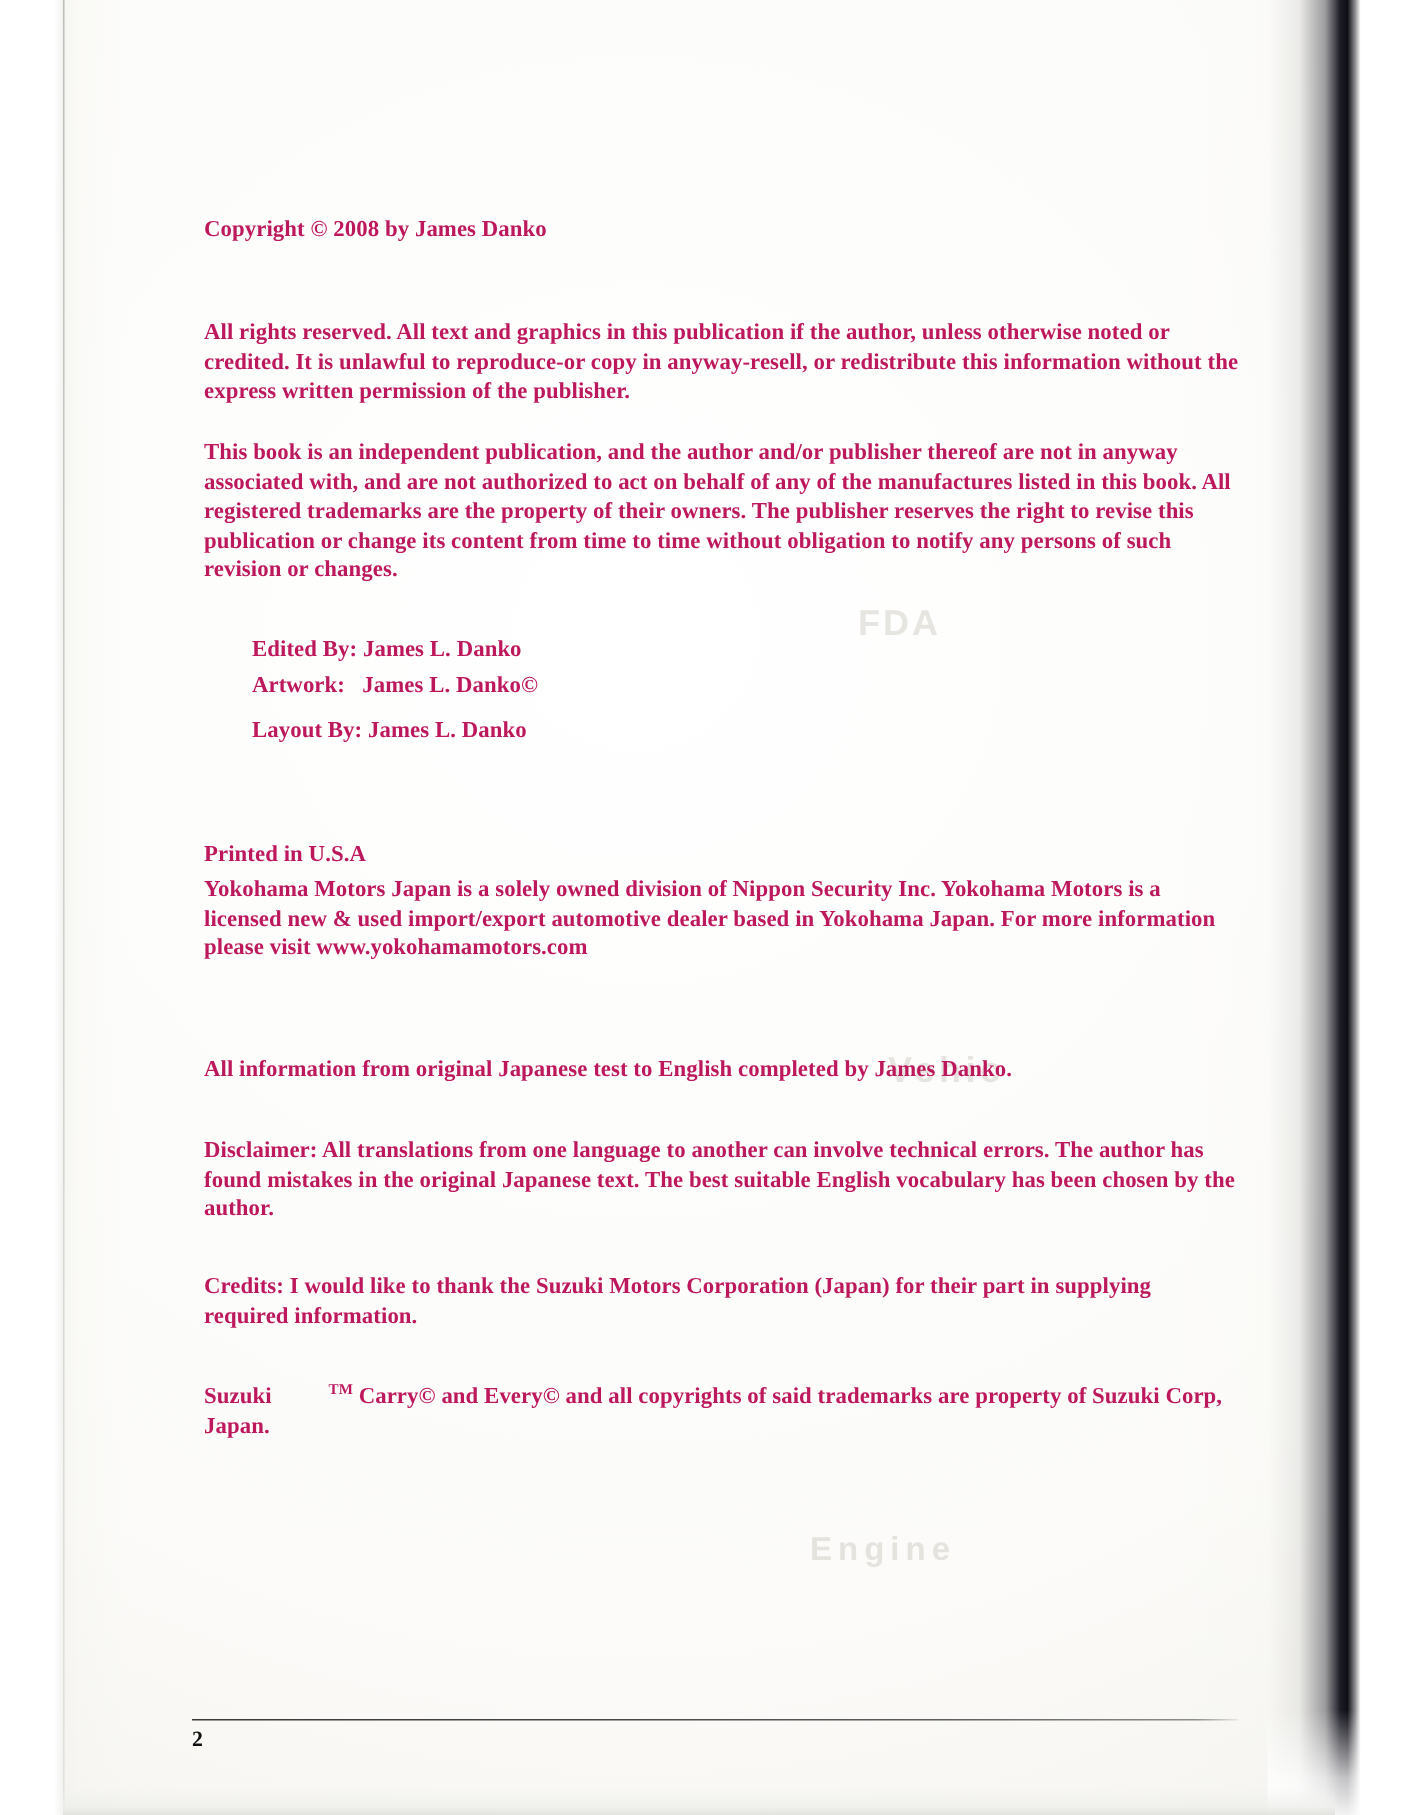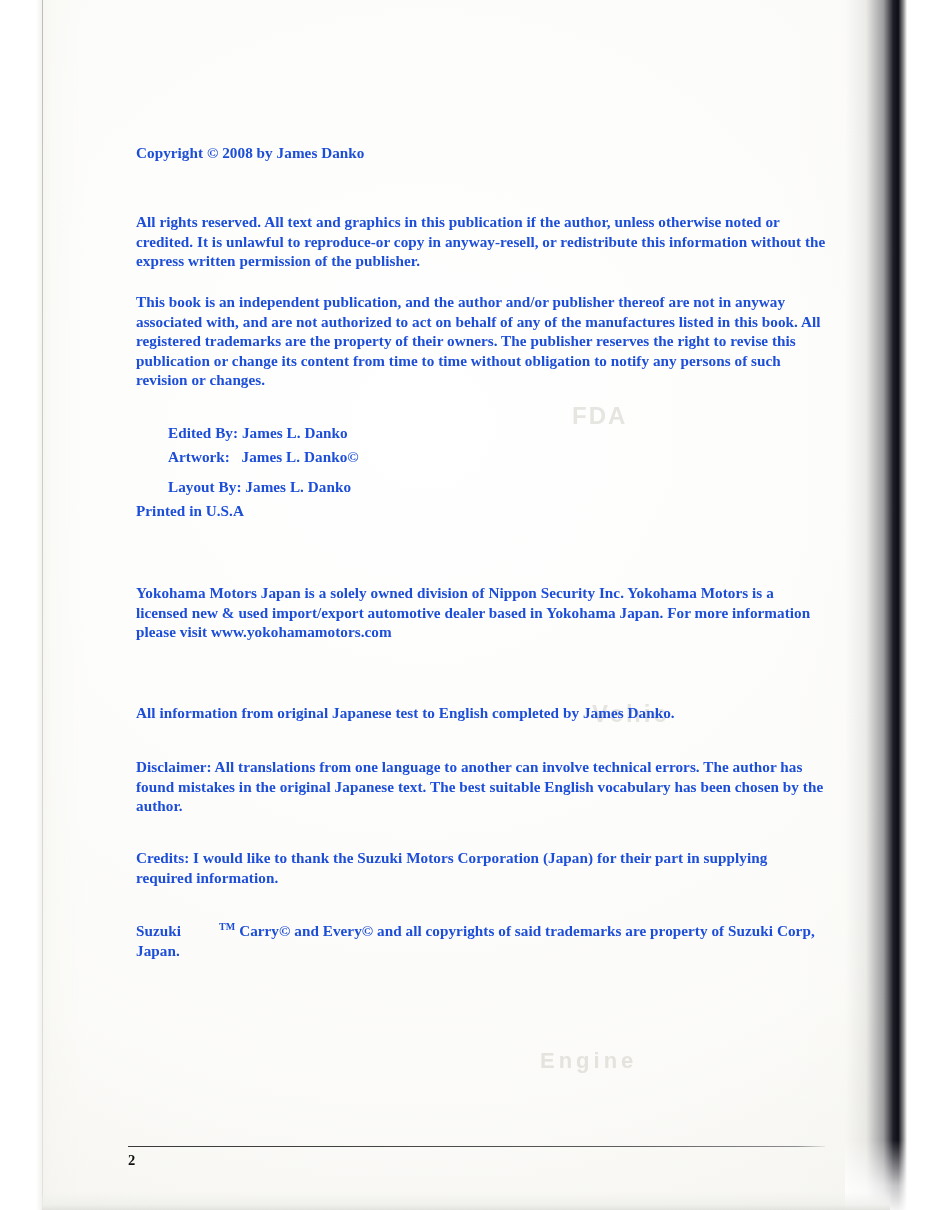--- a/index.html
+++ b/index.html
@@ -51,21 +51,21 @@
     position: absolute;
     pointer-events: none;
     color: rgba(175, 172, 160, 0.30);
     font-family: "Liberation Sans", sans-serif;
     font-weight: 700;
     letter-spacing: 2px;
     user-select: none;
   }
   .bleed-a { left: 572px; top: 402px; font-size: 24px; }
   .bleed-b { left: 592px; top: 700px; font-size: 24px; letter-spacing: 3px; }
-  .bleed-c { left: 540px; top: 1048px; font-size: 22px; letter-spacing: 4px; }
+  .bleed-c { left: 540px; top: 1020px; font-size: 22px; letter-spacing: 4px; }
 
   
   .scan-edge-left {
     position: absolute;
     left: 42px;
     top: 0;
     width: 1px;
     height: 1210px;
     background: linear-gradient(180deg,
       rgba(150,150,145,0.55) 0%,
@@ -128,21 +128,21 @@
   .content {
     position: absolute;
     left: 136px;
     top: 0;
     width: 690px;
   }
 
   .blk {
     position: absolute;
     width: 690px;
-    color: #1d4ed8;
+    color: #be185d;
     font-size: 15.2px;
     font-weight: 700;
     line-height: 19.6px;
     letter-spacing: 0.05px;
     text-rendering: optimizeLegibility;
   }
 
   .credit-line {
     white-space: pre;
     margin-left: 32px;
@@ -200,21 +200,21 @@
     <div class="blk" style="top:143px;">Copyright © 2008 by James Danko</div>
 
     <div class="blk" style="top:212px;">All rights reserved. All text and graphics in this publication if the author, unless otherwise noted or credited. It is unlawful to reproduce-or copy in anyway-resell, or redistribute this information without the express written permission of the publisher.</div>
 
     <div class="blk" style="top:292px;">This book is an independent publication, and the author and/or publisher thereof are not in anyway associated with, and are not authorized to act on behalf of any of the manufactures listed in this book. All registered trademarks are the property of their owners. The publisher reserves the right to revise this publication or change its content from time to time without obligation to notify any persons of such revision or changes.</div>
 
     <div class="blk credit-line" style="top:423px;">Edited By: James L. Danko</div>
     <div class="blk credit-line" style="top:447px;">Artwork:   James L. Danko©</div>
     <div class="blk credit-line" style="top:477px;">Layout By: James L. Danko</div>
 
-    <div class="blk" style="top:501px;">Printed in U.S.A</div>
+    <div class="blk" style="top:560px;">Printed in U.S.A</div>
 
     <div class="blk" style="top:583px;">Yokohama Motors Japan is a solely owned division of Nippon Security Inc. Yokohama Motors is a licensed new &amp; used import/export automotive dealer based in Yokohama Japan. For more information please visit www.yokohamamotors.com</div>
 
     <div class="blk" style="top:703px;">All information from original Japanese test to English completed by James Danko.</div>
 
     <div class="blk" style="top:757px;">Disclaimer: All translations from one language to another can involve technical errors. The author has found mistakes in the original Japanese text. The best suitable English vocabulary has been chosen by the author.</div>
 
     <div class="blk" style="top:848px;">Credits: I would like to thank the Suzuki Motors Corporation (Japan) for their part in supplying required information.</div>
 
     <div class="blk" style="top:921px;"><span>Suzuki</span><sup class="tm">TM</sup><span> Carry© and Every© and all copyrights of said trademarks are property of Suzuki Corp, Japan.</span></div>

